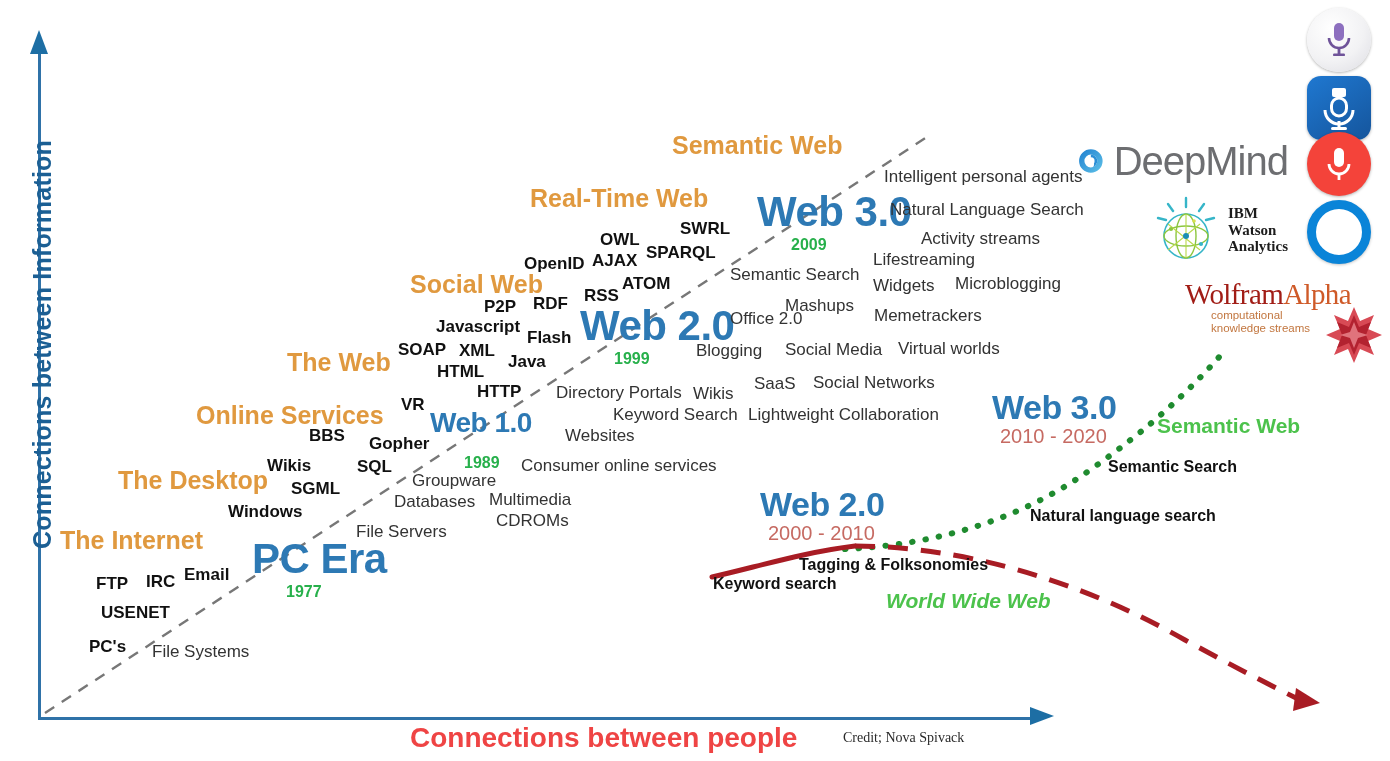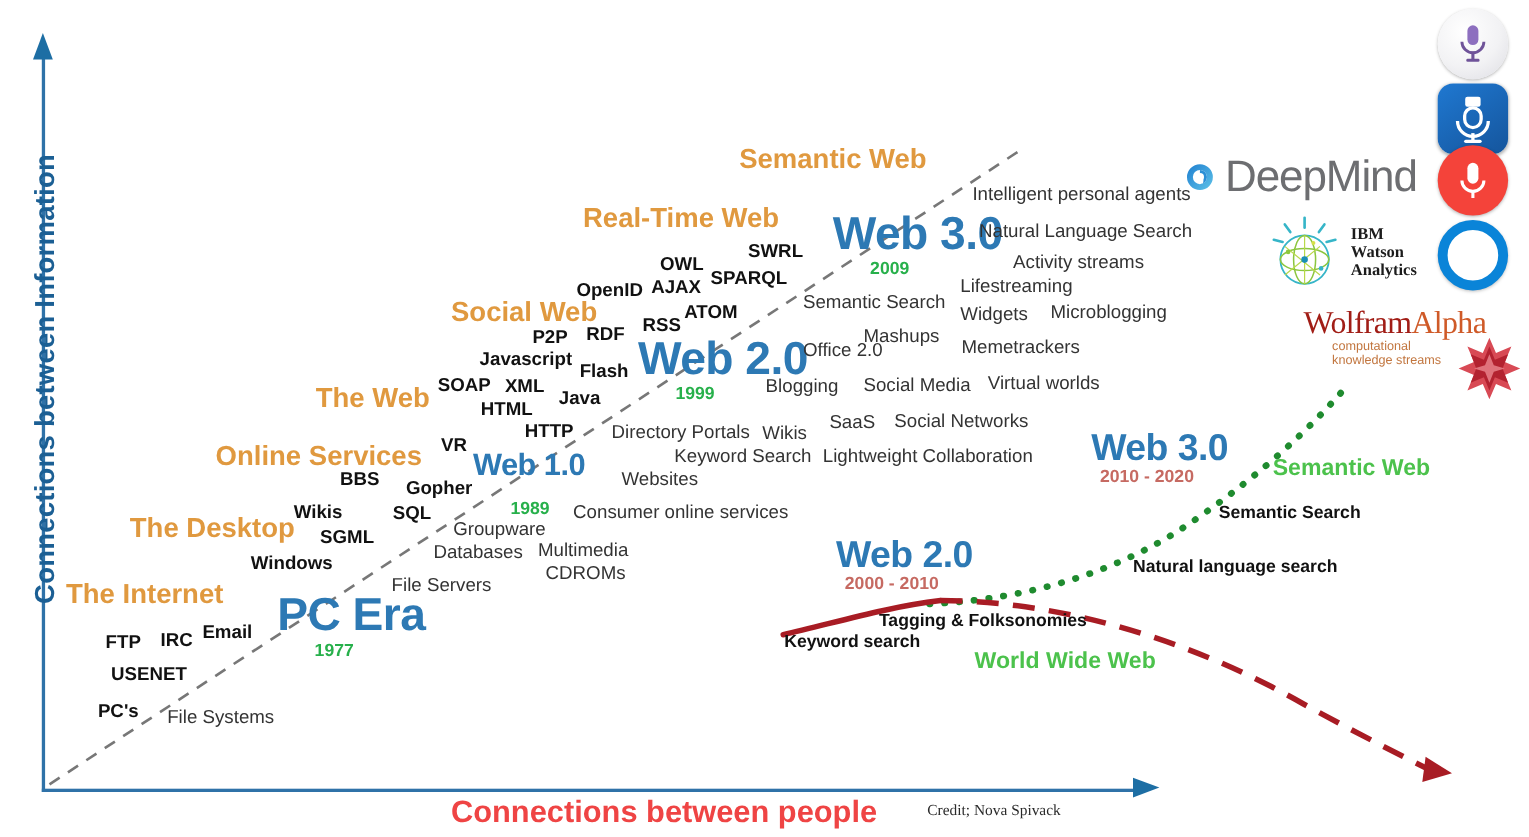--- a/index.html
+++ b/index.html
@@ -20,21 +20,21 @@
   #x-label{position:absolute;left:410px;top:722px;color:#ef4444;font-weight:bold;font-size:28px;}
   #credit{position:absolute;left:843px;top:730px;color:#2a2a2a;font-size:14px;font-family:"Liberation Serif",serif;}
 
   
   .lbl{position:absolute;white-space:nowrap;line-height:1;}
   .era{color:#e0993f;font-weight:bold;}
   .tech{color:#111;font-weight:bold;font-size:17px;}
   .plain{color:#333;font-weight:normal;font-size:17px;}
   .webname{color:#2d79b4;font-weight:bold;letter-spacing:-.5px;}
   .year{color:#27b04b;font-weight:bold;font-size:16px;}
-  .yearred{color:#c66a62;font-weight:bold;font-size:16px;}
+  .yearred{color:#c66a62;font-weight:normal;font-size:20px;}
   .curvelbl{color:#111;font-weight:bold;font-size:16px;}
 
   
   #vec{position:absolute;left:0;top:0;width:1390px;height:761px;pointer-events:none;}
 
   
   .logo{position:absolute;}
   .icon-round{border-radius:50%;display:flex;align-items:center;justify-content:center;}
   #siri-icon{left:1307px;top:8px;width:64px;height:64px;
     background:radial-gradient(circle at 38% 32%, #ffffff 0%, #f2f2f4 55%, #dcdce2 100%);
@@ -159,21 +159,21 @@
     </div>
   <div id="curvegen-layer">
       <div class="lbl webname" style="left: 760px; top: 487px; font-size: 34px;">Web 2.0</div>
       <div class="lbl yearred" style="left: 768px; top: 523px;">2000 - 2010</div>
       <div class="lbl webname" style="left: 992px; top: 390px; font-size: 34px;">Web 3.0</div>
       <div class="lbl yearred" style="left: 1000px; top: 426px;">2010 - 2020</div>
     </div>
   <div id="curvelbl-layer">
       <div class="lbl curvelbl" style="left: 713px; top: 576px; color: rgb(17, 17, 17);">Keyword search</div>
       <div class="lbl curvelbl" style="left: 799px; top: 557px; color: rgb(17, 17, 17);">Tagging &amp; Folksonomies</div>
-      <div class="lbl curvelbl" style="left: 886px; top: 590px; color: rgb(76, 194, 76); font-size: 21px;">World Wide Web</div>
+      <div class="lbl curvelbl" style="left: 886px; top: 590px; color: rgb(76, 194, 76); font-size: 21px; font-style: italic;">World Wide Web</div>
       <div class="lbl curvelbl" style="left: 1030px; top: 508px; color: rgb(17, 17, 17);">Natural language search</div>
       <div class="lbl curvelbl" style="left: 1108px; top: 459px; color: rgb(17, 17, 17);">Semantic Search</div>
       <div class="lbl curvelbl" style="left: 1157px; top: 415px; color: rgb(76, 194, 76); font-size: 21px;">Semantic Web</div>
     </div>
 
   <div class="logo icon-round" id="siri-icon">
     <svg width="30" height="38" viewBox="0 0 30 38">
       <rect x="10" y="2" width="10" height="18" rx="5" fill="#8d6fbf"></rect>
       <path d="M5 17 a10 10 0 0 0 20 0" fill="none" stroke="#6f5399" stroke-width="2.6"></path>
       <rect x="13.6" y="26" width="2.8" height="7" fill="#6f5399"></rect>

